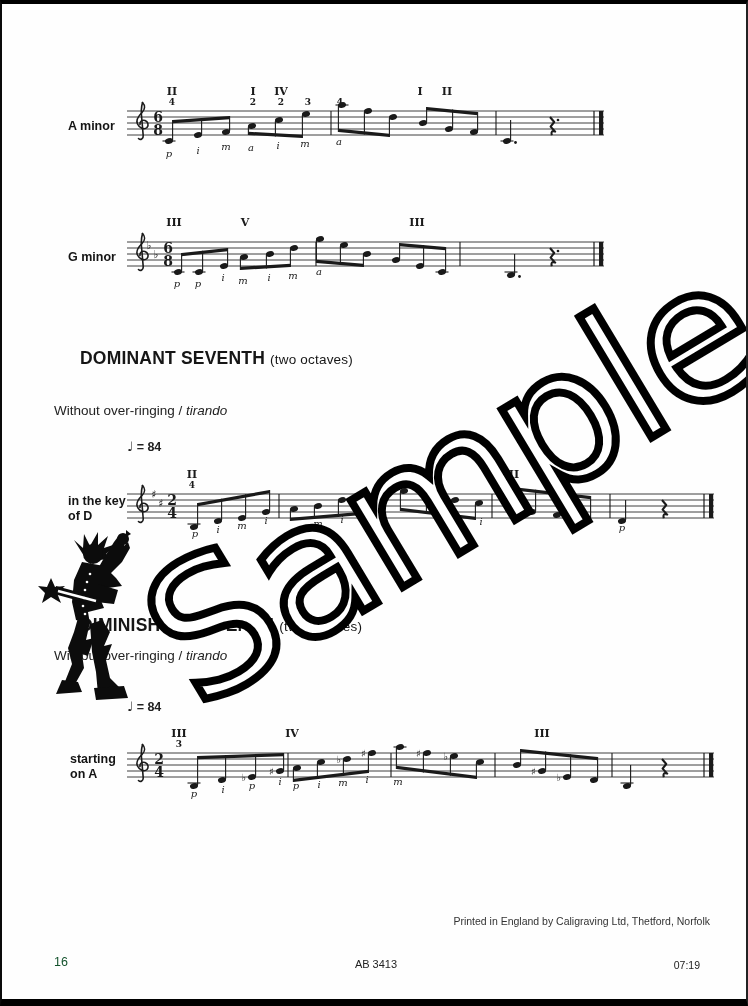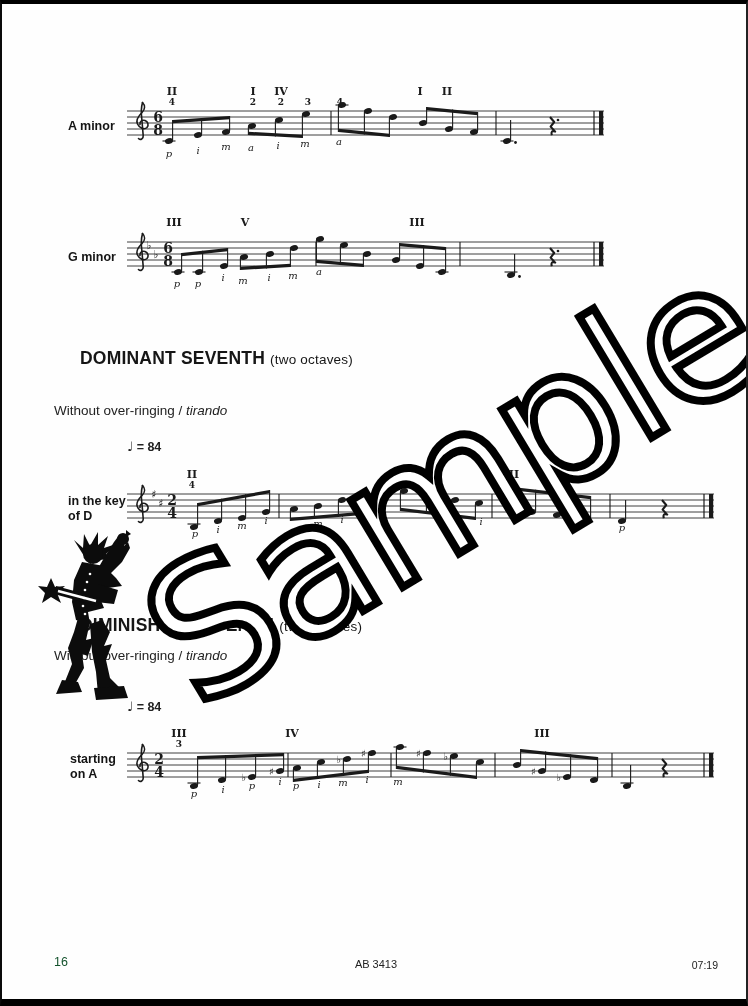--- a/index.html
+++ b/index.html
@@ -400,16 +400,17 @@
         <circle cx="45" cy="78" r="1.3"></circle>
           <circle cx="47" cy="86" r="1.3"></circle>
       </g>
     </g>
   </svg>
 
   <svg id="watermark-svg" width="748" height="1006" viewBox="0 0 748 1006">
     <text x="450" y="543" text-anchor="middle" font-family="DejaVu Sans, sans-serif" font-size="185" letter-spacing="-4" fill="#ffffff" stroke="#000000" stroke-width="8" transform="rotate(-31 450 480)">Sample</text>
   </svg>
 
+  <div class="abs footer-printer" style="right:36px;top:911px;">Printed in England by Caligraving Ltd, Thetford, Norfolk</div>
   <div class="abs footer-num" style="left:52px;top:951px;">16</div>
   <div class="abs footer-plate" style="left:0;width:748px;text-align:center;top:954px;">AB 3413</div>
-  <div class="abs footer-time" style="right:28px;top:955px;">07:19</div>
+  <div class="abs footer-time" style="right:46px;top:955px;">07:19</div>
 </div>
 
 </body></html>

